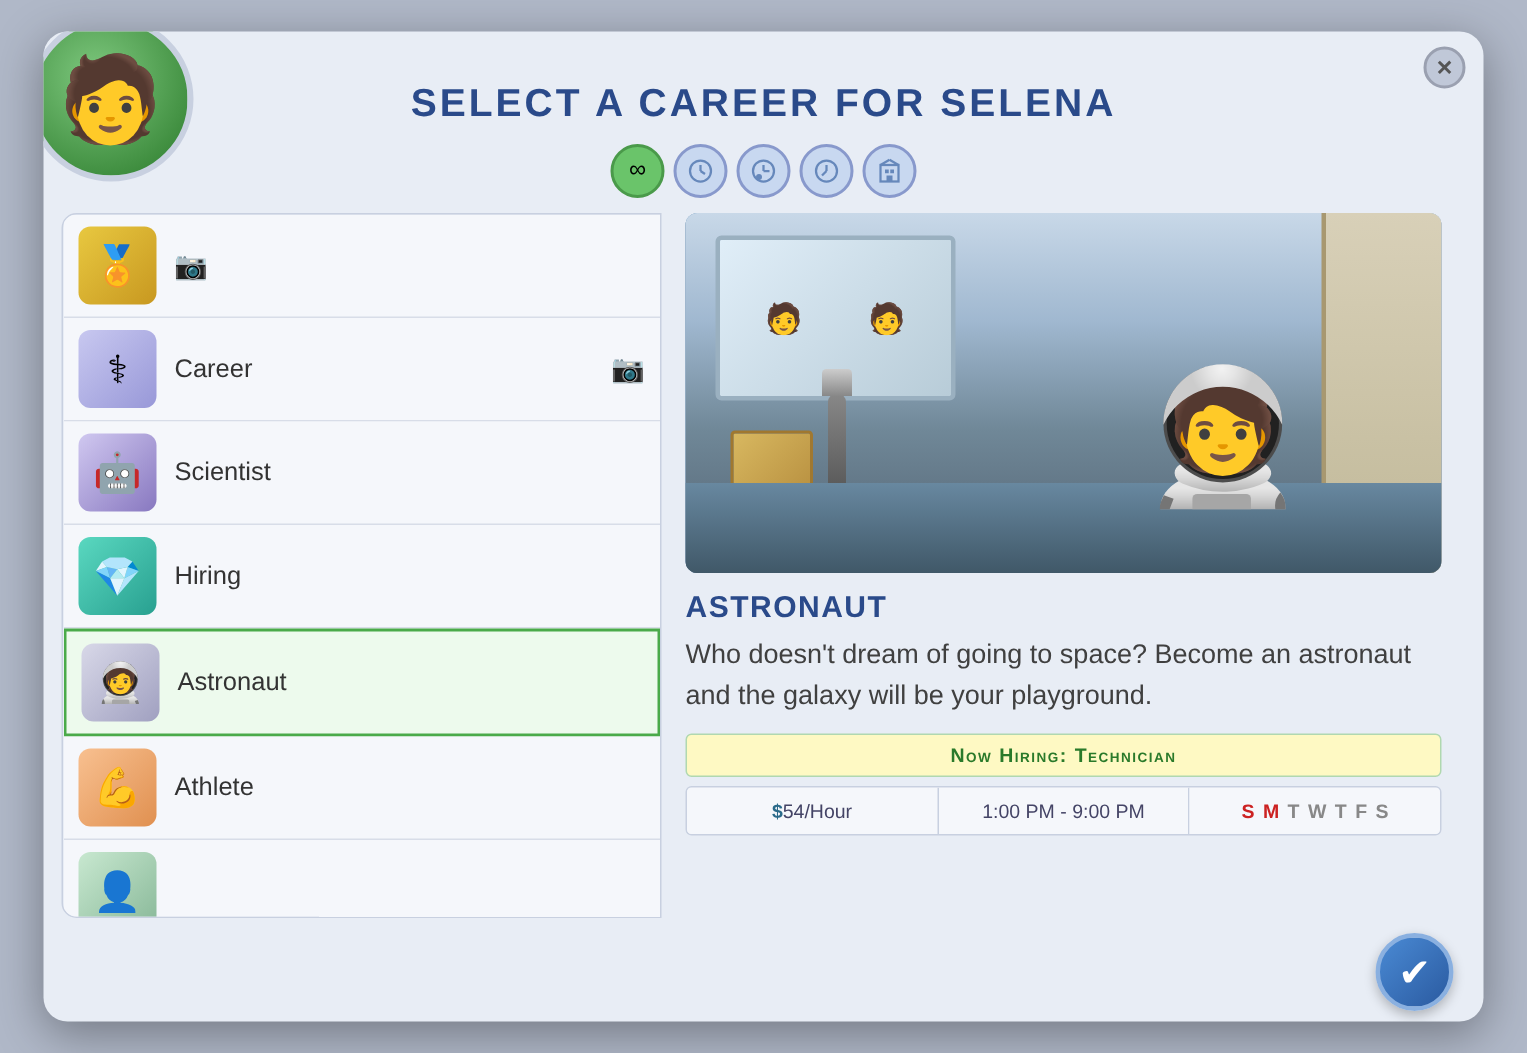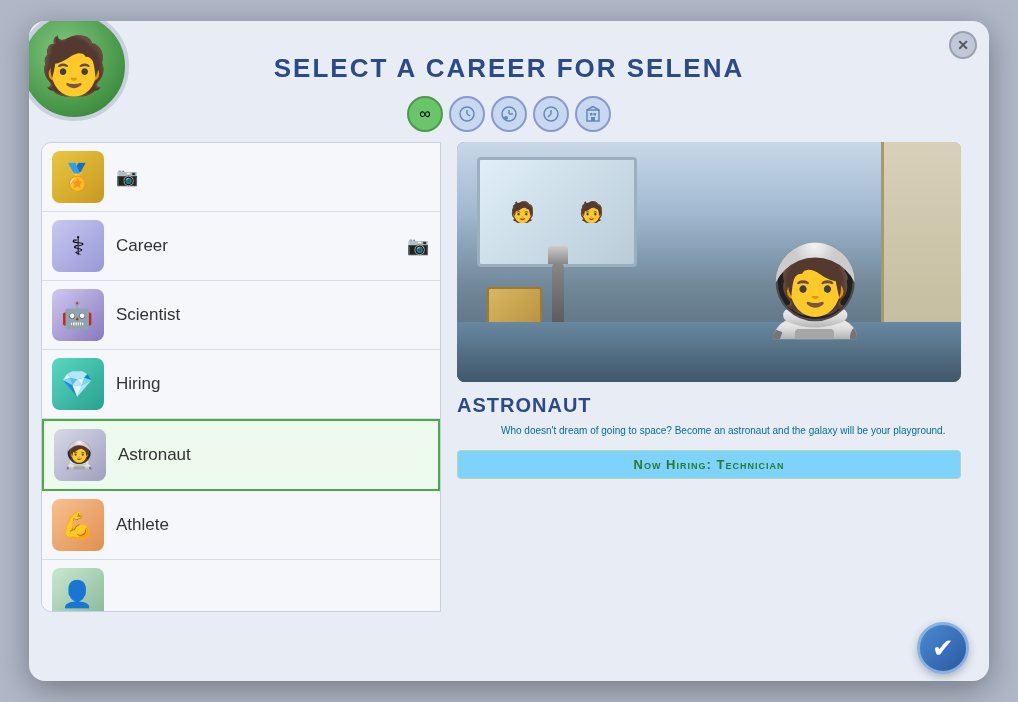--- a/index.html
+++ b/index.html
@@ -305,28 +305,27 @@
       font-size: 20px;
       font-weight: bold;
       color: #2a4a8a;
       letter-spacing: 1px;
       text-transform: uppercase;
       font-variant: small-caps;
       margin-bottom: 6px;
     }
 
     .career-description {
-      font-size: 10px;
-      color: #0369a1;
+      font-size: 18px;
+      color: #404040;
       line-height: 1.5;
-      margin-left: 44px;
     }
 
     .hiring-bar {
-      background: #7dd3fc;
+      background: #fef9c3;
       border: 1px solid #b0d8b0;
       border-radius: 4px;
       text-align: center;
       padding: 6px;
       margin-top: 12px;
       font-size: 13px;
       font-weight: bold;
       color: #2a7a2a;
       letter-spacing: 1px;
       font-variant: small-caps;
@@ -507,20 +506,37 @@
       </div>
 
       <div class="career-title">Astronaut</div>
 
       <div class="career-description">
         <span>Who doesn't dream of going to space?  Become an astronaut and the galaxy will be your playground.</span><br>
       </div>
 
       <div class="hiring-bar">Now Hiring: Technician</div>
 
+      <div class="job-details">
+        <div class="job-detail-cell">
+          <span class="currency">$</span><span>54/Hour</span>
+        </div>
+        <div class="job-detail-cell">1:00 PM - 9:00 PM</div>
+        <div class="job-detail-cell">
+          <span class="schedule-days">
+            <span class="work-day">S</span>
+            <span class="work-day"> M</span>
+            <span class="off-day"> T</span>
+            <span class="off-day"> W</span>
+            <span class="off-day"> T</span>
+            <span class="off-day"> F</span>
+            <span class="off-day"> S</span>
+          </span>
+        </div>
+      </div>
 
     </div>
   </div>
 
   <div class="footer">
     <div class="confirm-btn">
       <span>✔</span>
     </div>
   </div>
 

